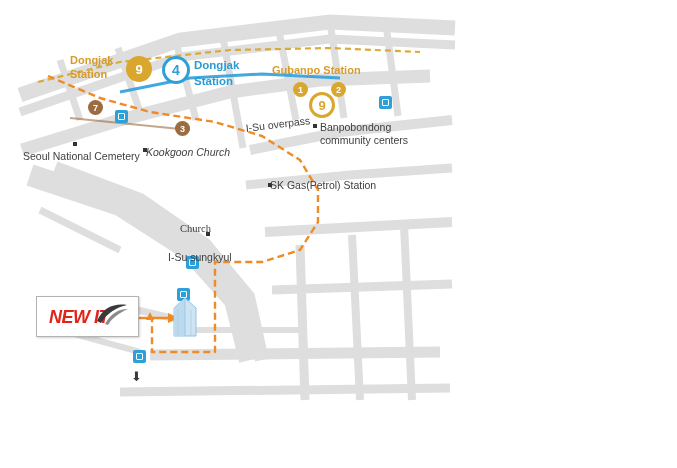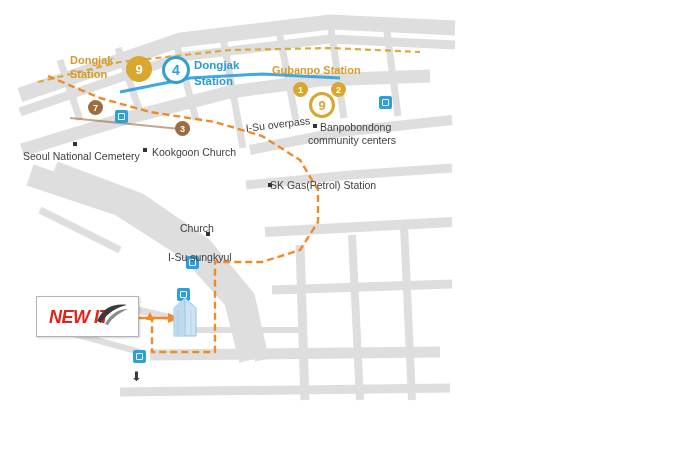--- a/index.html
+++ b/index.html
@@ -274,29 +274,29 @@
     <div class="lbl orange" style="left:70px; top:54px;">Dongjak</div>
     <div class="lbl orange" style="left:70px; top:68px;">Station</div>
 
     <div class="lbl blue" style="left:194px; top:58px;">Dongjak</div>
     <div class="lbl blue" style="left:194px; top:74px;">Station</div>
 
     <div class="lbl orange" style="left:272px; top:64px;text-align:center;">Gubanpo Station</div>
 
     <div class="lbl dark" style="left:23px; top:150px;">Seoul National Cemetery</div>
 
-    <div class="lbl dark" style="left:152px; top:146px;">Kookgoon Church</div>
+    <div class="lbl dark" style="left:146px; top:146px;font-style:italic;">Kookgoon Church</div>
 
     <div class="lbl dark" style="left:320px; top:121px;">Banpobondong</div>
-    <div class="lbl dark" style="left:308px; top:134px;">community centers</div>
+    <div class="lbl dark" style="left:320px; top:134px;">community centers</div>
 
     <div class="lbl dark" style="left:270px; top:179px;text-align:center;">SK Gas(Petrol) Station</div>
 
     <div class="lbl dark" style="left:168px; top:209px;margin-top:42px;">I-Su sungkyul</div>
-    <div class="lbl dark" style="left:180px; top:222px;">Church</div>
+    <div class="lbl dark" style="left:180px; top:222px;font-family:Liberation Serif, serif;">Church</div>
 
     <div class="lbl dark" style="left:245px; top:122px; transform: rotate(-7deg); transform-origin: left top;">I-Su overpass</div>
 
     <div class="downarrow" style="left:131px; top:370px;">⬇</div>
 
     <svg id="bldg" viewBox="0 0 26 42">
       <polygon points="2,12 13,2 24,12 24,40 2,40" fill="#cfe4f2" stroke="#8fc4e2" stroke-width="1"></polygon>
       <polygon points="2,12 13,2 13,40 2,40" fill="#bcd9ee"></polygon>
       <line x1="13" y1="2" x2="13" y2="40" stroke="#8fc4e2" stroke-width="0.8"></line>
       <line x1="6" y1="14" x2="6" y2="40" stroke="#a8cde6" stroke-width="0.7"></line>

